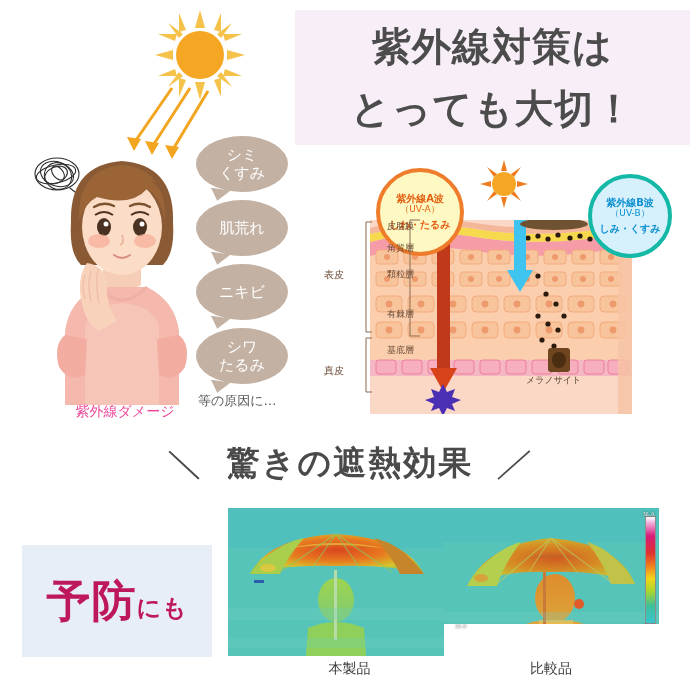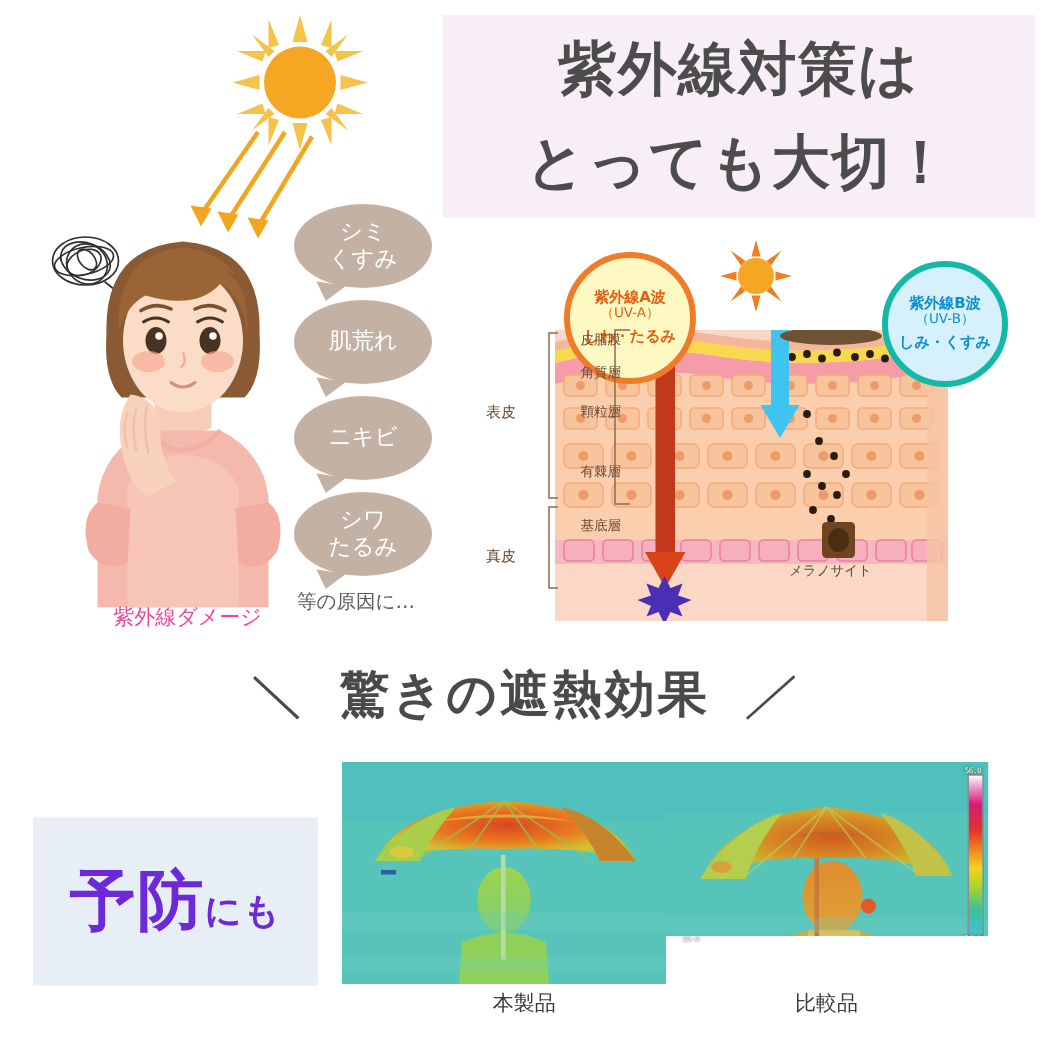--- a/index.html
+++ b/index.html
@@ -155,21 +155,21 @@
     background:#e8eef5;
     display:flex;flex-direction:column;
     align-items:center;justify-content:center;
   }
   .heat-l1{
     font-family:"DejaVu Sans",sans-serif;font-weight:bold;
     font-size:44px;line-height:50px;color:#53585e;letter-spacing:1px;
   }
   .heat-l2{
     font-family:"DejaVu Sans",sans-serif;font-weight:bold;
-    font-size:44px;line-height:50px;color:#6d28d9;letter-spacing:1px;
+    font-size:44px;line-height:50px;color:#be185d;letter-spacing:1px;
     display:flex;align-items:baseline;
   }
   .heat-small{font-size:24px;line-height:26px;}
 
   
   .thermal{position:absolute;}
   .thermal .frame{position:relative;width:100%;height:100%;overflow:hidden;}
   .thermal-caption{
     position:absolute;width:100%;text-align:center;
     font-family:"DejaVu Sans",sans-serif;

